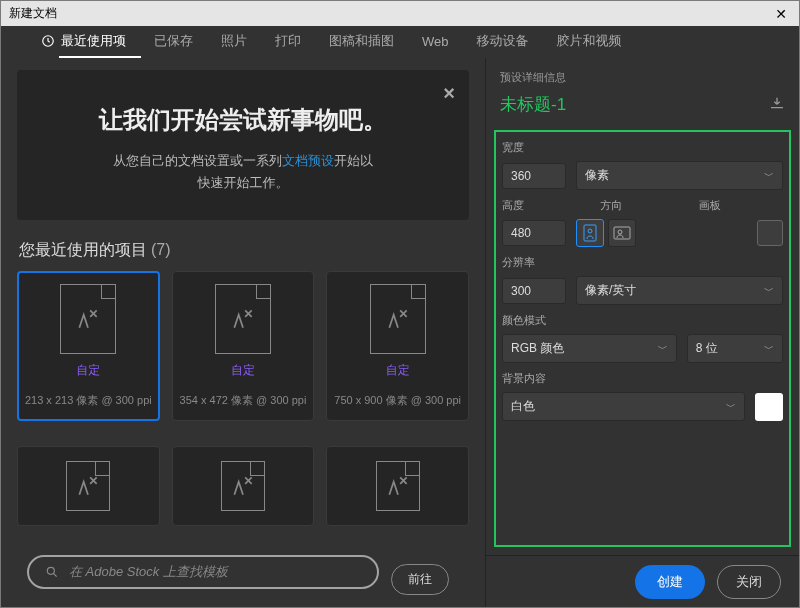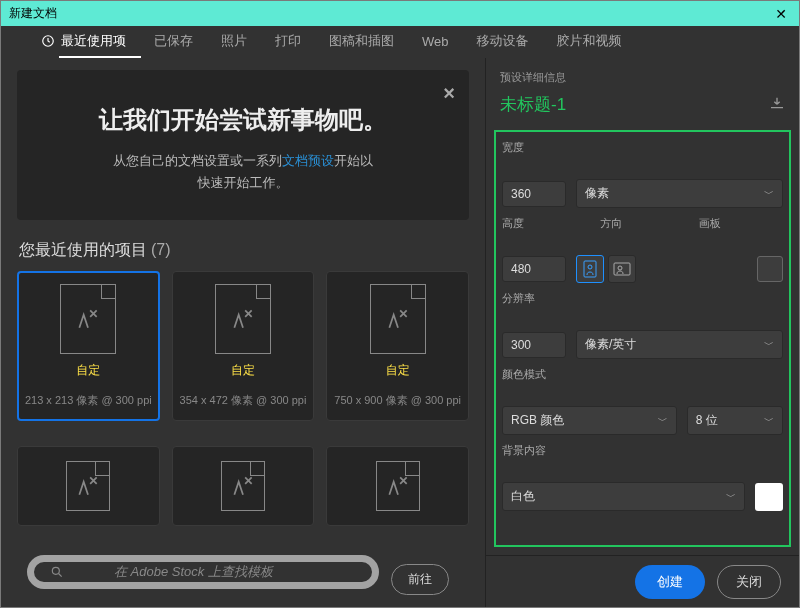--- a/index.html
+++ b/index.html
@@ -1,19 +1,19 @@
 <!DOCTYPE html>
 <html><head>
 <meta charset="utf-8">
 <style>
   * { box-sizing: border-box; margin: 0; padding: 0; font-family: "Microsoft YaHei", "PingFang SC", sans-serif; }
   body { width: 800px; height: 608px; background: #fff; overflow: hidden; }
   .window { width: 800px; height: 608px; border: 1px solid #7a7a7a; background: #fff; display: flex; flex-direction: column; }
 
-  .titlebar { height: 25px; display: flex; align-items: center; justify-content: space-between; padding: 0 8px; background: #5eead4; }
+  .titlebar { height: 25px; display: flex; align-items: center; justify-content: space-between; padding: 0 8px; background: #e5e5e5; }
   .titlebar .title { font-size: 12px; color: #000; }
   .titlebar .close { font-size: 14px; color: #000; cursor: pointer; padding: 0 4px; }
 
   .body { flex: 1; background: #323232; display: flex; flex-direction: column; overflow: hidden; }
 
   .tabs { height: 30px; display: flex; align-items: center; padding: 0 40px; color: #aaa; font-size: 13px; }
   .tab { margin-right: 28px; display: flex; align-items: center; cursor: pointer; }
   .tab.active { color: #fff; }
   .tab svg { width: 14px; height: 14px; margin-right: 6px; }
   .tab-underline { height: 2px; background: #323232; display:flex; padding: 0 40px; }
@@ -31,39 +31,39 @@
 
   .recent-label { color: #ddd; font-size: 16px; margin: 4px 0 10px 2px; }
   .recent-label .count { color: #aaa; margin-left: 4px; }
 
   .grid { display: grid; grid-template-columns: repeat(3, 1fr); gap: 12px; flex: 1; overflow: hidden; }
   .card { background: #252525; border: 1px solid #3a3a3a; border-radius: 4px; display: flex; flex-direction: column; align-items: center; justify-content: center; height: 150px; cursor: pointer; }
   .card.selected { border: 2px solid #1473e6; }
   .card .thumb { width: 56px; height: 70px; border: 1px solid #888; position: relative; display:flex; align-items:center; justify-content:center; }
   .card .thumb .fold { position: absolute; top:0; right:0; width:14px; height:14px; background:#252525; border-left:1px solid #888; border-bottom:1px solid #888; }
   .card .thumb svg { width: 26px; height: 26px; stroke:#888; fill:none; stroke-width:1.6; }
-  .card .name { color: #fde047; font-size: 12px; margin-top: 8px; }
+  .card .name { color: #8b5cf6; font-size: 12px; margin-top: 8px; }
   .card .dim { color: #888; font-size: 11px; margin-top: 14px; }
   .card.half { height: 80px; }
   .card.half .thumb { height: 50px; width: 44px; }
 
   .search { margin-top: 10px; display: flex; align-items: center; gap: 12px; padding: 0 20px 0 10px; }
-  .search .pill { flex: 1; border: 7px solid #a3a3a3; border-radius: 18px; height: 34px; display:flex; align-items:center; padding: 0 16px; color:#888; font-size:13px;gap:40px; }
+  .search .pill { flex: 1; border: 2px solid #a3a3a3; border-radius: 18px; height: 34px; display:flex; align-items:center; padding: 0 16px; color:#888; font-size:13px; }
   .search .pill svg { width:14px; height:14px; margin-right:10px; }
   .search .go { border:1px solid #888; color:#ddd; font-size:12px; border-radius:16px; padding:6px 16px; cursor:pointer;margin-top:16px; }
 
   .right { width: 314px; background: #323232; border-left: 1px solid #222; display:flex; flex-direction:column; font-size:12px; color:#ccc; }
   .right .top { padding: 12px 14px 8px; }
   .right .sub { color:#999; font-size:11px; margin-bottom:8px; }
   .right .row-title { display:flex; align-items:center; justify-content:space-between; }
   .right .docname { color:#22c55e; font-size:17px; }
   .right .dl { color:#999; cursor:pointer; }
   .panel { border: 2px solid #22c55e; margin: 6px 8px 8px; padding: 6px 6px 4px; flex:1; display:flex; flex-direction:column; gap:6px; }
   .lbl { color:#aaa; font-size:11px; margin-top:2px; }
-  .frow { display:flex; gap:10px; align-items:center;margin-top:18px; }
+  .frow { display:flex; gap:10px; align-items:center; }
   .input { background:#3d3d3d; border:1px solid #2a2a2a; color:#ddd; padding:5px 8px; border-radius:3px; font-size:12px; width:64px; }
   .select { background:#3d3d3d; border:1px solid #2a2a2a; color:#ddd; padding:5px 8px; border-radius:3px; font-size:12px; flex:1; display:flex; justify-content:space-between; align-items:center; cursor:pointer; }
   .select .chev { color:#aaa; font-size:10px; }
   .orient { display:flex; gap:4px; }
   .orient .btn { width:28px; height:28px; border:1px solid #2a2a2a; background:#3d3d3d; display:flex; align-items:center; justify-content:center; cursor:pointer; border-radius:3px; }
   .orient .btn.active { border:1px solid #1e90ff; }
   .orient .btn svg { stroke:#aaa; fill:none; }
   .orient .btn.active svg { stroke:#3aa0ff; }
   .chk { width:26px; height:26px; border:1px solid #666; border-radius:3px; background:#3d3d3d; cursor:pointer; }
   .sw { width:28px; height:28px; background:#fff; border-radius:3px; }

